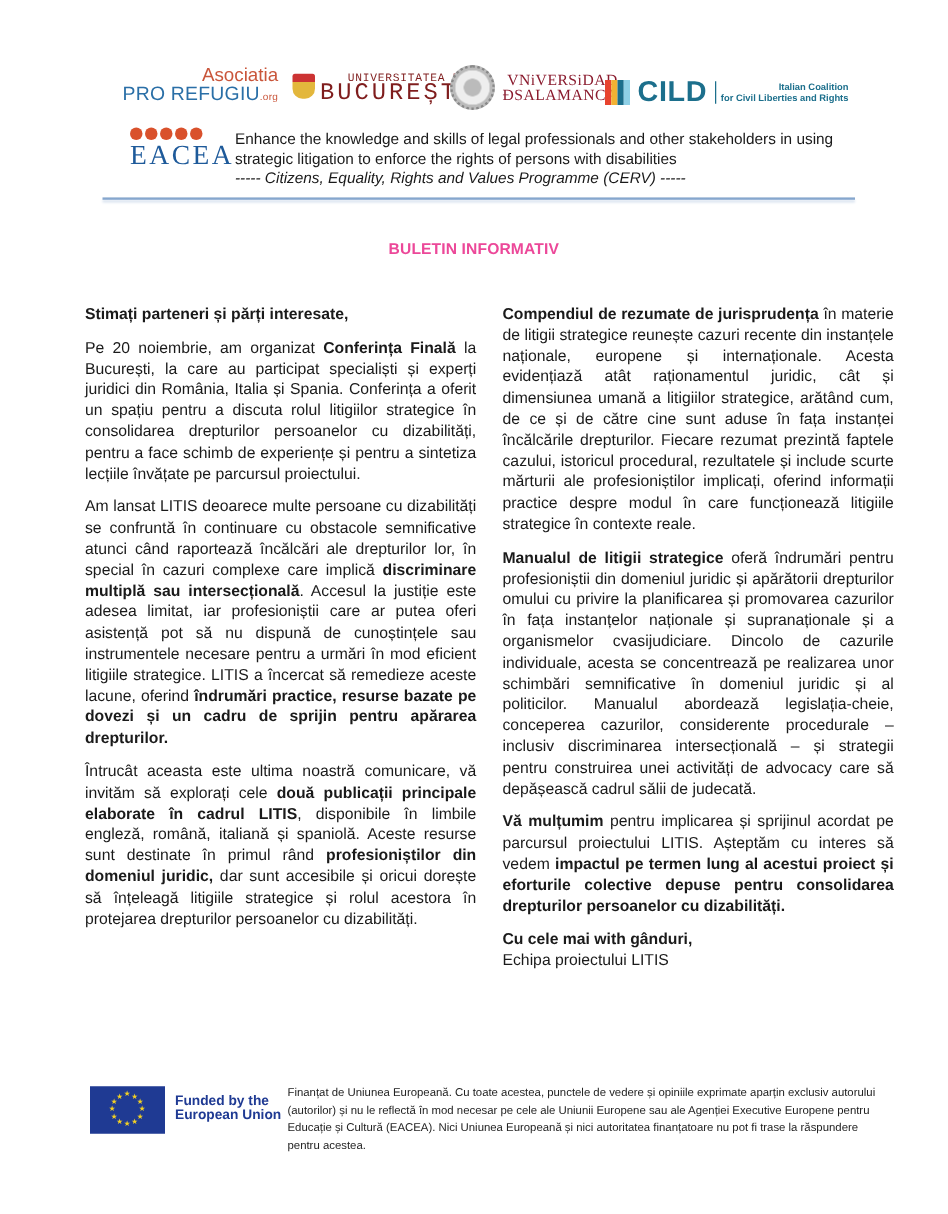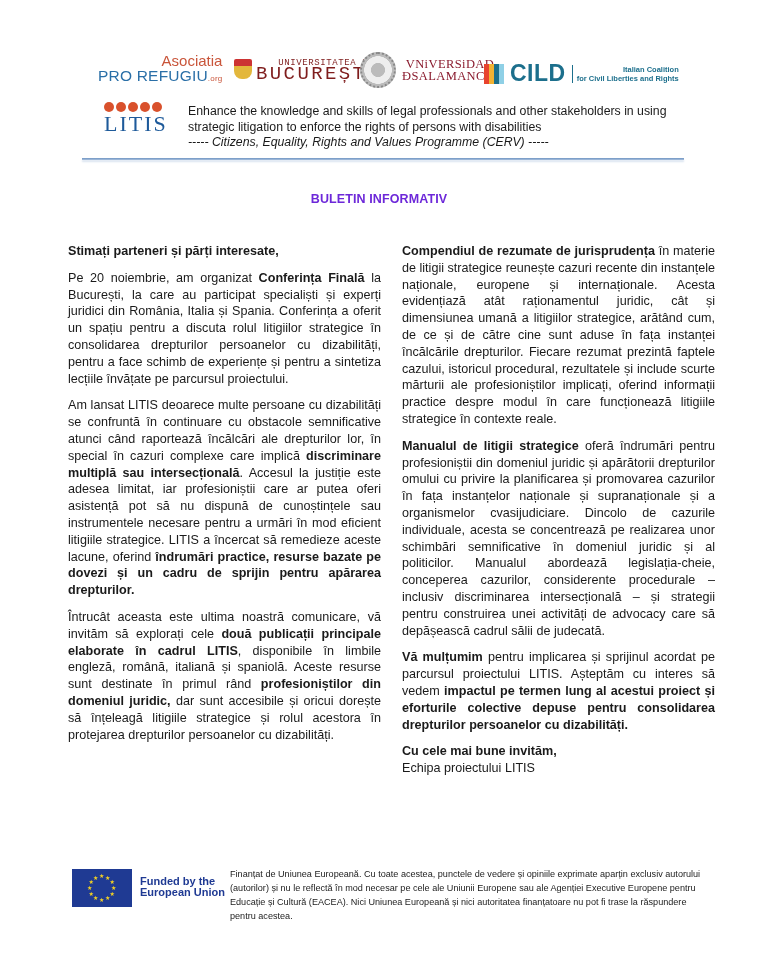--- a/index.html
+++ b/index.html
@@ -31,21 +31,21 @@
   .litis-logo { position: absolute; left: 4px; top: 2px; width: 64px; }
   .litis-dots { display:flex; gap: 2px; }
   .litis-dots span { width: 10px; height: 10px; border-radius: 50%; background: #d9512c; display:block; }
   .litis-word { font-family: "Liberation Serif", serif; color: #1e5a9a; font-size: 22px; letter-spacing: 2px; line-height: 24px; }
   .project-text { position: absolute; left: 88px; top: 4px; font-size: 12.3px; line-height: 15.5px; color: #1a1a1a; }
   .project-text .prog { font-style: italic; }
   .rule { position: absolute; top: 158px; left: 82px; width: 602px; height: 2px;
           background: linear-gradient(#6f95c2, #a8c0de); box-shadow: 0 2px 2px #d8e2ef; }
 
   .title { position: absolute; top: 192px; left: 0; width: 758px; text-align: center;
-           color: #6d28d9; font-weight: bold; font-size: 12.5px; letter-spacing: 0.1px; }
+           color: #ec4899; font-weight: bold; font-size: 12.5px; letter-spacing: 0.1px; }
 
   .col { position: absolute; top: 243px; width: 313px; font-size: 12.6px; line-height: 16.8px; text-align: justify; }
   .col-left { left: 68px; }
   .col-right { left: 402px; }
   .col p { margin: 0 0 10px 0; }
   .col b { font-weight: bold; }
   .greet { margin-bottom: 10px; }
 
   .footer { position: absolute; top: 865px; left: 70px; width: 640px; height: 60px; }
   .eu-flag { position: absolute; left: 2px; top: 4px; width: 60px; height: 38px; background: #1f3a93; }
@@ -92,21 +92,21 @@
 
 <div class="project">
   <div class="litis-logo">
     <div class="litis-dots">
       <span></span>
       <span></span>
       <span></span>
       <span></span>
       <span></span>
     </div>
-    <div class="litis-word">LITIS</div>
+    <div class="litis-word">EACEA</div>
   </div>
   <div class="project-text">
     <div>Enhance the knowledge and skills of legal professionals and other stakeholders in using</div>
     <div>strategic litigation to enforce the rights of persons with disabilities</div>
     <div class="prog">----- Citizens, Equality, Rights and Values Programme (CERV) -----</div>
   </div>
 </div>
 <div class="rule"></div>
 
 <div class="title">BULETIN INFORMATIV</div>
@@ -115,21 +115,21 @@
   <p class="greet"><b>Stimați parteneri și părți interesate,</b></p>
   <p><span>Pe 20 noiembrie, am organizat </span><b>Conferința Finală</b><span> la București, la care au participat specialiști și experți juridici din România, Italia și Spania. Conferința a oferit un spațiu pentru a discuta rolul litigiilor strategice în consolidarea drepturilor persoanelor cu dizabilități, pentru a face schimb de experiențe și pentru a sintetiza lecțiile învățate pe parcursul proiectului.</span></p>
   <p><span>Am lansat LITIS deoarece multe persoane cu dizabilități se confruntă în continuare cu obstacole semnificative atunci când raportează încălcări ale drepturilor lor, în special în cazuri complexe care implică </span><b>discriminare multiplă sau intersecțională</b><span>. Accesul la justiție este adesea limitat, iar profesioniștii care ar putea oferi asistență pot să nu dispună de cunoștințele sau instrumentele necesare pentru a urmări în mod eficient litigiile strategice. LITIS a încercat să remedieze aceste lacune, oferind </span><b>îndrumări practice, resurse bazate pe dovezi și un cadru de sprijin pentru apărarea drepturilor.</b></p>
   <p><span>Întrucât aceasta este ultima noastră comunicare, vă invităm să explorați cele </span><b>două publicații principale elaborate în cadrul LITIS</b><span>, disponibile în limbile engleză, română, italiană și spaniolă. Aceste resurse sunt destinate în primul rând </span><b>profesioniștilor din domeniul juridic,</b><span> dar sunt accesibile și oricui dorește să înțeleagă litigiile strategice și rolul acestora în protejarea drepturilor persoanelor cu dizabilități.</span></p>
 </div>
 
 <div class="col col-right">
   <p><b>Compendiul de rezumate de jurisprudența</b><span> în materie de litigii strategice reunește cazuri recente din instanțele naționale, europene și internaționale. Acesta evidențiază atât raționamentul juridic, cât și dimensiunea umană a litigiilor strategice, arătând cum, de ce și de către cine sunt aduse în fața instanței încălcările drepturilor. Fiecare rezumat prezintă faptele cazului, istoricul procedural, rezultatele și include scurte mărturii ale profesioniștilor implicați, oferind informații practice despre modul în care funcționează litigiile strategice în contexte reale.</span></p>
   <p><b>Manualul de litigii strategice</b><span> oferă îndrumări pentru profesioniștii din domeniul juridic și apărătorii drepturilor omului cu privire la planificarea și promovarea cazurilor în fața instanțelor naționale și supranaționale și a organismelor cvasijudiciare. Dincolo de cazurile individuale, acesta se concentrează pe realizarea unor schimbări semnificative în domeniul juridic și al politicilor. Manualul abordează legislația-cheie, conceperea cazurilor, considerente procedurale – inclusiv discriminarea intersecțională – și strategii pentru construirea unei activități de advocacy care să depășească cadrul sălii de judecată.</span></p>
   <p><b>Vă mulțumim</b><span> pentru implicarea și sprijinul acordat pe parcursul proiectului LITIS. Așteptăm cu interes să vedem </span><b>impactul pe termen lung al acestui proiect și eforturile colective depuse pentru consolidarea drepturilor persoanelor cu dizabilități.</b></p>
-  <p style="margin:0"><b>Cu cele mai bune invităm,</b><br><span>Echipa proiectului LITIS</span></p>
+  <p style="margin:0"><b>Cu cele mai with gânduri,</b><br><span>Echipa proiectului LITIS</span></p>
 </div>
 
 <div class="footer">
   <div class="eu-flag" id="euflag">
       <span class="eu-star" style="left: 27px; top: 4px;">★</span>
       <span class="eu-star" style="left: 33px; top: 5.6077px;">★</span>
       <span class="eu-star" style="left: 37.3923px; top: 10px;">★</span>
       <span class="eu-star" style="left: 39px; top: 16px;">★</span>
       <span class="eu-star" style="left: 37.3923px; top: 22px;">★</span>
       <span class="eu-star" style="left: 33px; top: 26.3923px;">★</span>

